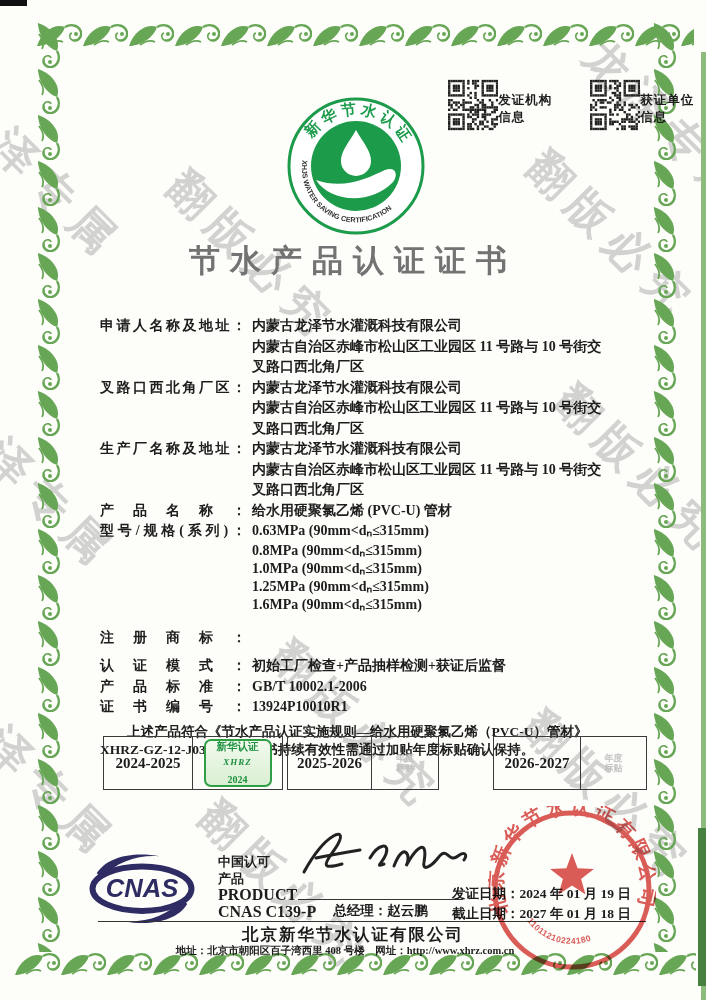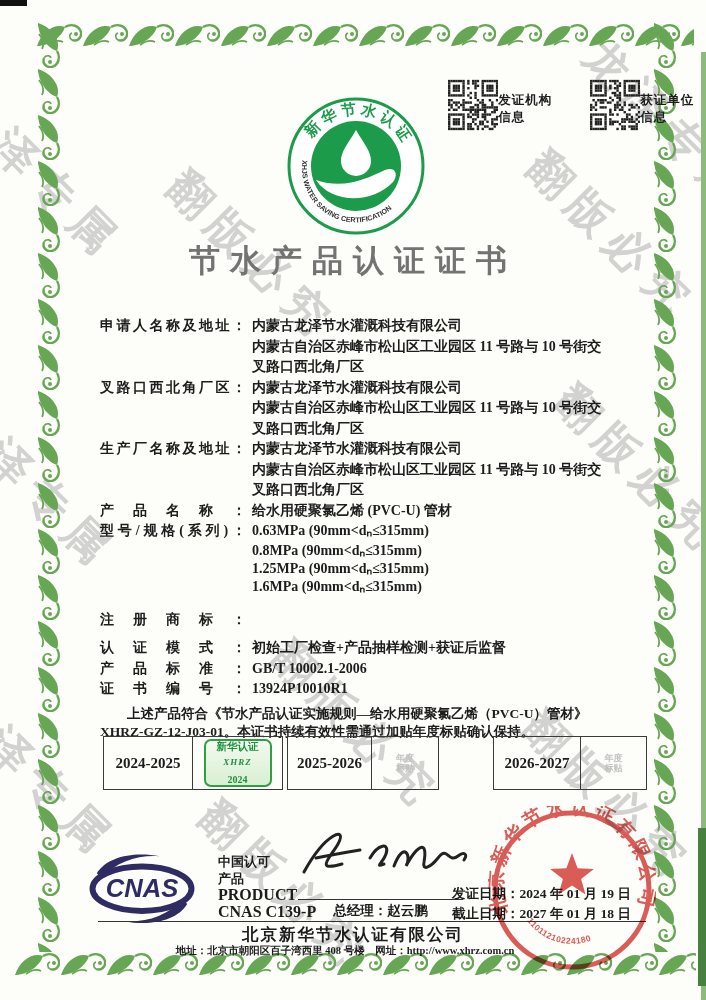--- a/index.html
+++ b/index.html
@@ -654,20 +654,21 @@
     <div class="row">
         <span class="lbl">型号/规格(系列)：</span>
         <span class="val">0.63MPa (90mm&lt;dₙ≤315mm)</span>
       </div>
     <div class="row tight">
         <span class="lbl"></span>
         <span class="val">0.8MPa (90mm&lt;dₙ≤315mm)</span>
       </div>
     <div class="row tight">
         <span class="lbl"></span>
+        <span class="val">1.0MPa (90mm&lt;dₙ≤315mm)</span>
       </div>
     <div class="row tight">
         <span class="lbl"></span>
         <span class="val">1.25MPa (90mm&lt;dₙ≤315mm)</span>
       </div>
     <div class="row tight">
         <span class="lbl"></span>
         <span class="val">1.6MPa (90mm&lt;dₙ≤315mm)</span>
       </div>
     <div class="row gap1">

